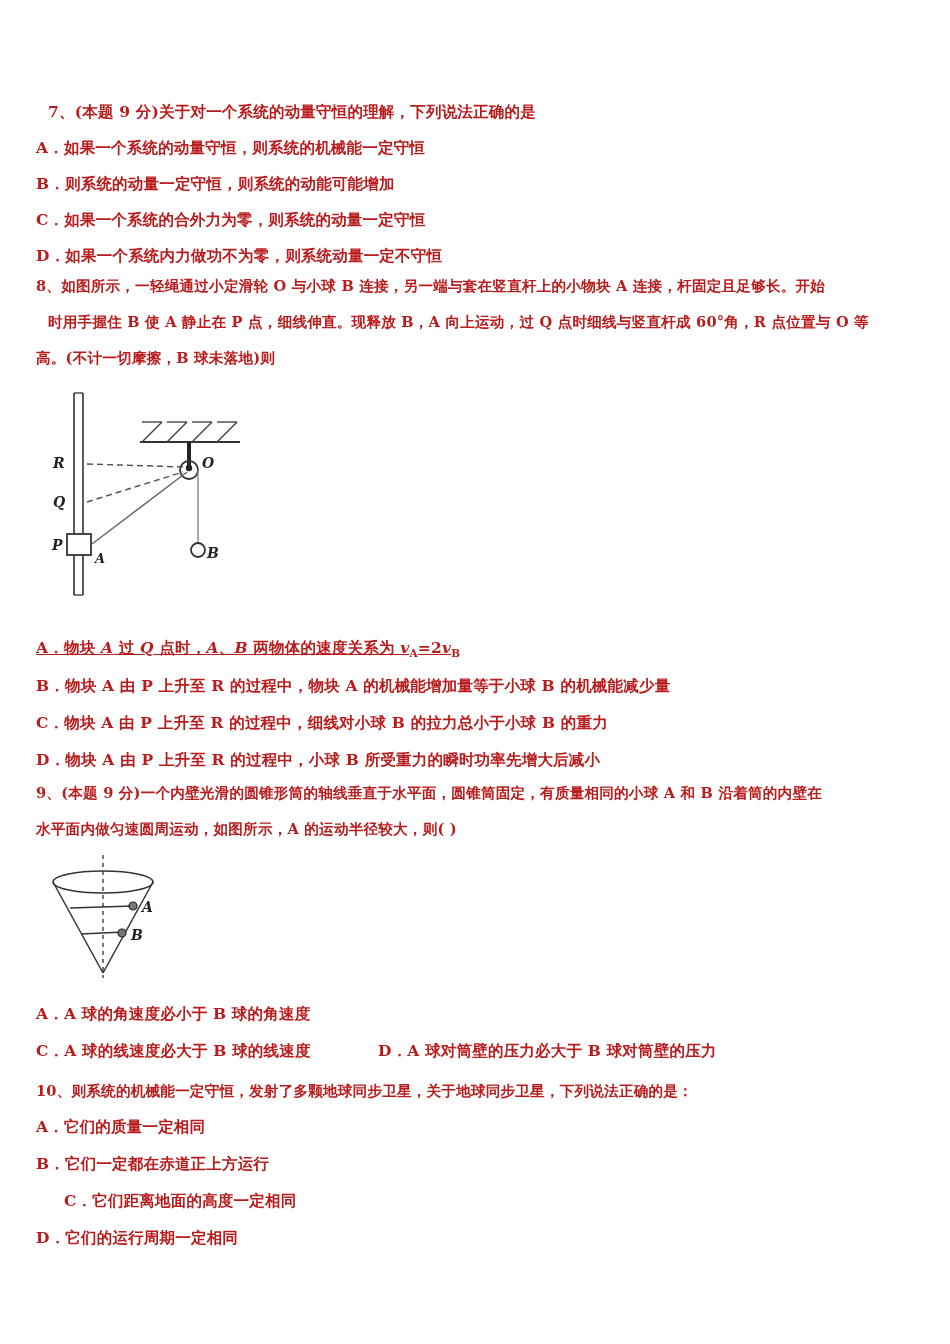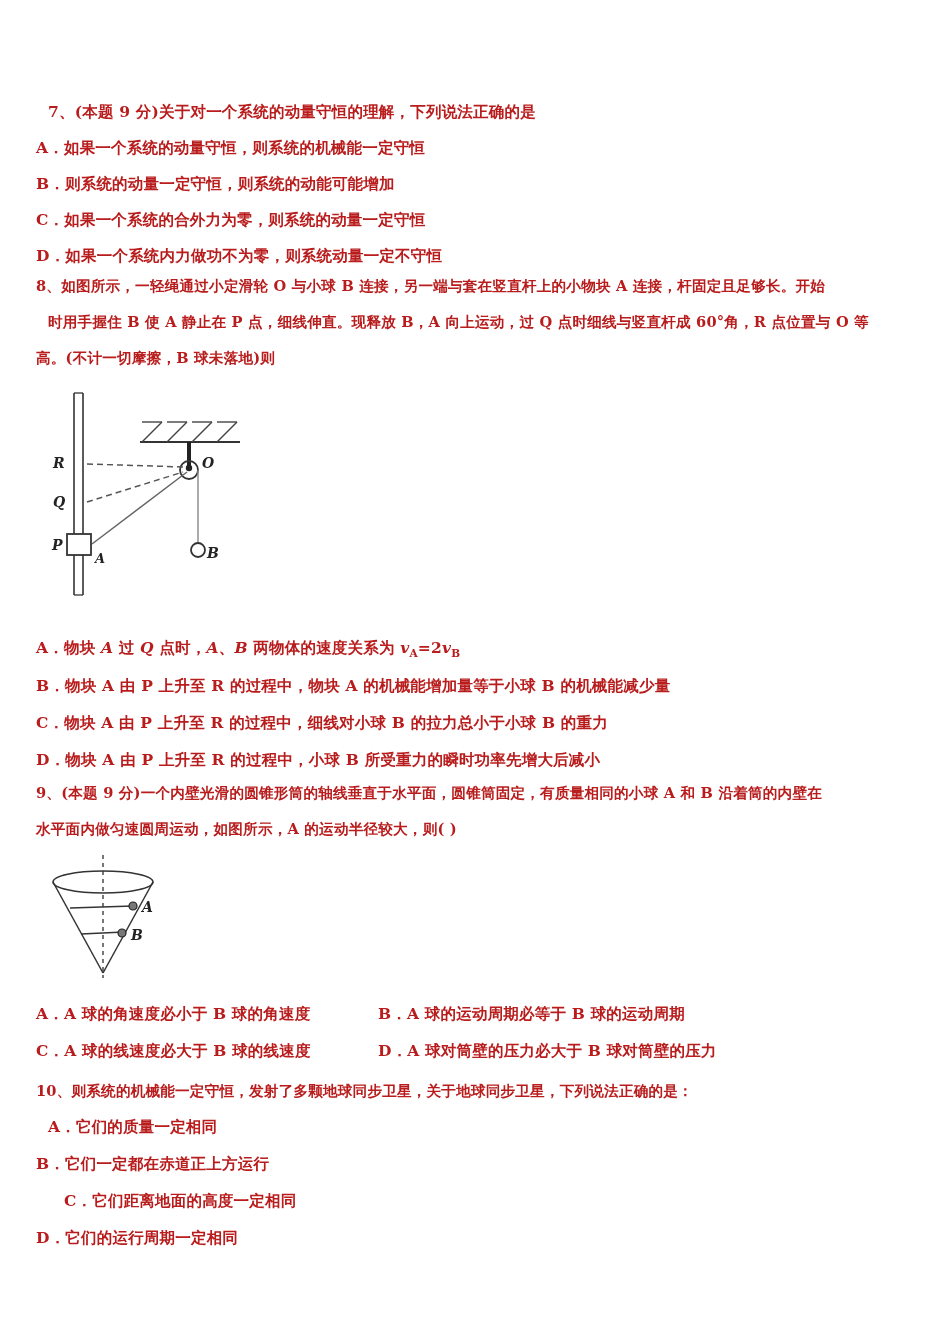--- a/index.html
+++ b/index.html
@@ -105,21 +105,21 @@
 
       <text x="3" y="86" font-family="DejaVu Serif, Liberation Serif, serif" font-size="14" font-style="italic" font-weight="bold" fill="#222">R</text>
       <text x="3" y="125" font-family="DejaVu Serif, Liberation Serif, serif" font-size="14" font-style="italic" font-weight="bold" fill="#222">Q</text>
       <text x="2" y="168" font-family="DejaVu Serif, Liberation Serif, serif" font-size="14" font-style="italic" font-weight="bold" fill="#222">P</text>
       <text x="45" y="181" font-family="DejaVu Serif, Liberation Serif, serif" font-size="13" font-style="italic" font-weight="bold" fill="#222">A</text>
       <text x="152" y="86" font-family="DejaVu Serif, Liberation Serif, serif" font-size="14" font-style="italic" font-weight="bold" fill="#222">O</text>
       <text x="157" y="176" font-family="DejaVu Serif, Liberation Serif, serif" font-size="14" font-style="italic" font-weight="bold" fill="#222">B</text>
     </svg>
   </div>
 
-  <div class="ln" style="left:36px; top:639px;">
+  <div class="ln" style="left:36px; top:639px;text-decoration:underline;">
     <span class="opt-letter">A．</span><span>物块&nbsp;<span class="italic">A</span>&nbsp;过&nbsp;<span class="italic">Q</span>&nbsp;点时，<span class="italic">A</span>、<span class="italic">B</span>&nbsp;两物体的速度关系为&nbsp;<span class="italic">v</span><sub>A</sub>=2<span class="italic">v</span><sub>B</sub></span>
   </div>
   <div class="ln" style="left:36px; top:714px;">
     <span class="opt-letter">C．</span><span>物块 A 由 P 上升至 R 的过程中，细线对小球 B 的拉力总小于小球 B 的重力</span>
   </div>
   <div class="ln" style="left:36px; top:677px;">
     <span class="opt-letter">B．</span><span>物块 A 由 P 上升至 R 的过程中，物块 A 的机械能增加量等于小球 B 的机械能减少量</span>
   </div>
   <div class="ln" style="left:36px; top:751px;">
     <span class="opt-letter">D．</span><span>物块 A 由 P 上升至 R 的过程中，小球 B 所受重力的瞬时功率先增大后减小</span>
@@ -149,35 +149,32 @@
       <circle cx="82" cy="83" r="4" fill="#777" stroke="#222" stroke-width="1.2"></circle>
 
       <text x="102" y="62" font-family="DejaVu Serif, Liberation Serif, serif" font-size="14" font-style="italic" font-weight="bold" fill="#222">A</text>
       <text x="91" y="90" font-family="DejaVu Serif, Liberation Serif, serif" font-size="14" font-style="italic" font-weight="bold" fill="#222">B</text>
     </svg>
   </div>
 
   <div class="ln" style="left:36px; top:1005px;">
     <span class="opt-letter">A．</span><span>A 球的角速度必小于 B 球的角速度</span>
   </div>
-  <div class="ln" style="left:378px; top:1005px;">
-    <span class="opt-letter">B．</span><span>A 球的运动周期必等于 B 球的运动周期</span>
-  </div>
   <div class="ln" style="left:36px; top:1042px;">
     <span class="opt-letter">C．</span><span>A 球的线速度必大于 B 球的线速度</span>
   </div>
   <div class="ln" style="left:378px; top:1042px;">
     <span class="opt-letter">D．</span><span>A 球对筒壁的压力必大于 B 球对筒壁的压力</span>
   </div>
 
   <div class="ln" style="left:36px; top:1082px; font-size:14.6px;">
     <span>10、</span><span>则系统的机械能一定守恒，发射了多颗地球同步卫星，关于地球同步卫星，下列说法正确的是：</span>
   </div>
 
-  <div class="ln" style="left:48px; top:1118px;">
+  <div class="ln" style="left:36px; top:1118px;">
     <span class="opt-letter">A．</span><span>它们的质量一定相同</span>
   </div>
   <div class="ln" style="left:36px; top:1155px;">
     <span class="opt-letter">B．</span><span>它们一定都在赤道正上方运行</span>
   </div>
   <div class="ln" style="left:36px; top:1192px;margin-left:28px;">
     <span class="opt-letter">C．</span><span>它们距离地面的高度一定相同</span>
   </div>
   <div class="ln" style="left:36px; top:1229px;">
     <span class="opt-letter">D．</span><span>它们的运行周期一定相同</span>

